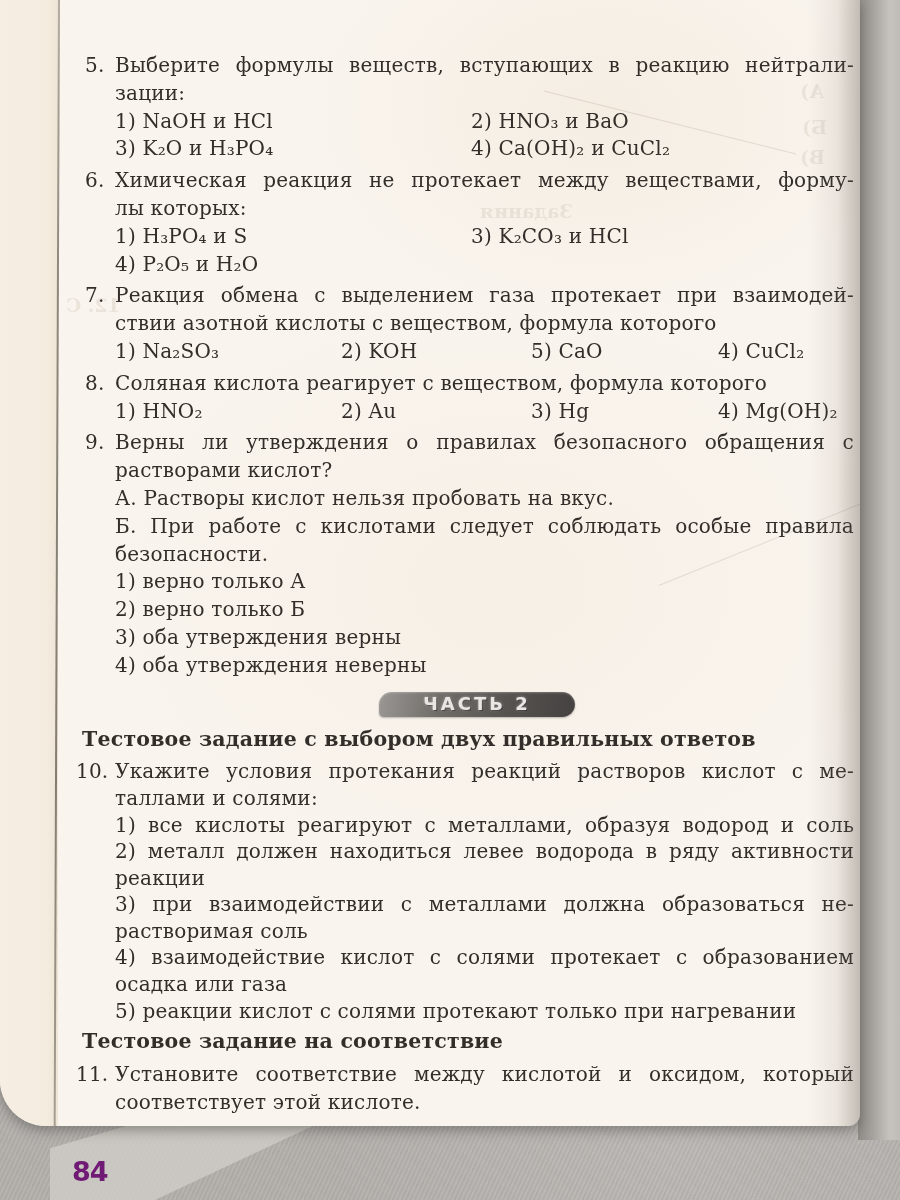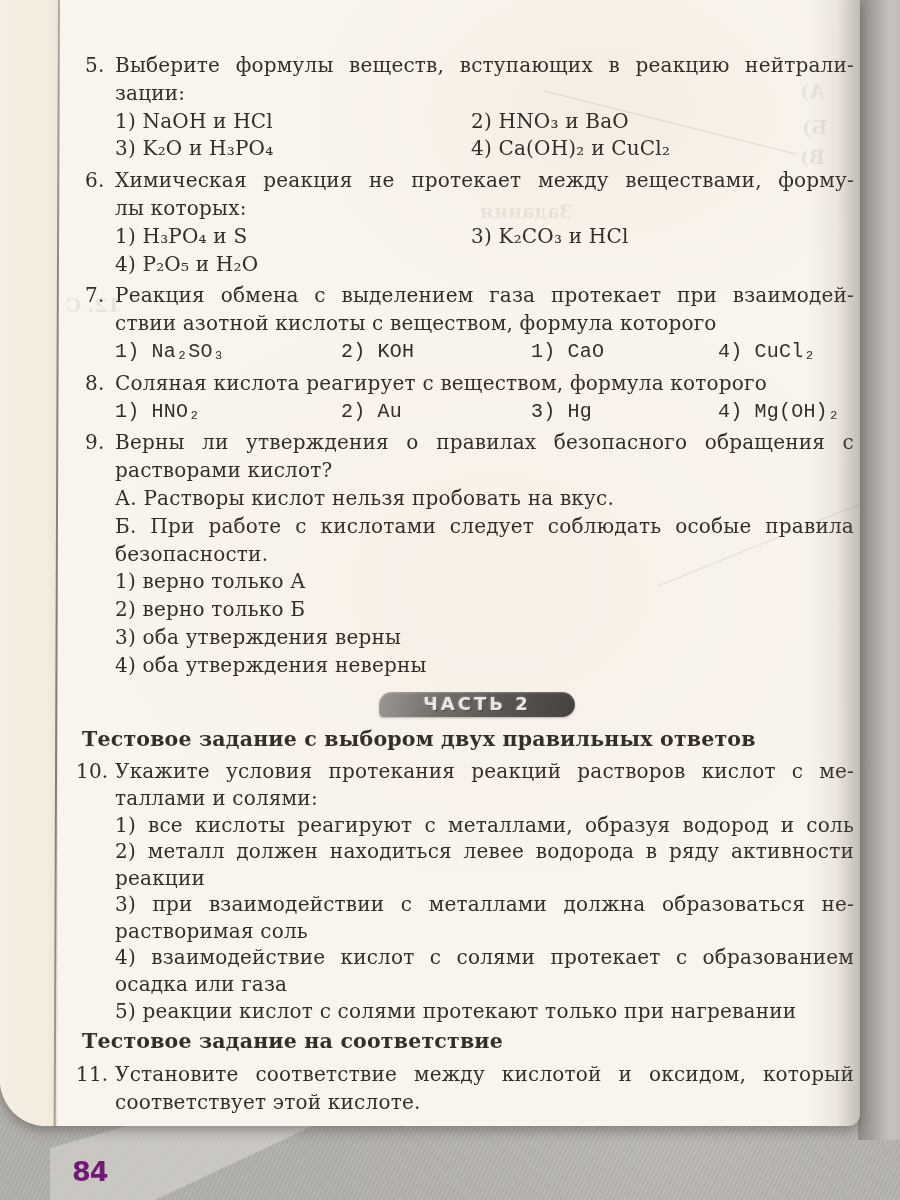--- a/index.html
+++ b/index.html
@@ -57,21 +57,21 @@
     position:absolute;left:82px;top:52px;width:772px;
     font-size:20px;line-height:27.8px;color:#332e29;
     letter-spacing:.2px;
   }
   .q{position:relative;padding-left:33px;margin:0 0 4px 0;}
   .qnum{position:absolute;left:3px;top:0;}
   .q.wide .qnum{left:-6px;}
   .line{text-align:left;}
   .j{text-align:justify;text-align-last:justify;}
   .opts2{display:grid;grid-template-columns:356px auto;}
-  .opts4{display:grid;grid-template-columns:226px 190px 187px auto;font-family:Liberation Mono, monospace;}
+  .opts4{display:grid;grid-template-columns:226px 190px 187px auto;}
   .heading{font-weight:bold;font-size:20.5px;margin:0 0 5px 0;letter-spacing:.2px;}
   .heading.second{margin-top:3px;}
   .q-compact{line-height:26.6px;}
   
   .part-pill{
     width:196px;height:25px;margin:12px 0 9px 297px;
     background:linear-gradient(100deg,#9b9794 0%,#716d69 30%,#575350 65%,#454140 100%);
     border-radius:15px 15px 15px 5px;
     display:flex;align-items:center;justify-content:center;
     box-shadow:inset 0 1px 2px rgba(255,255,255,0.25), 0 1px 2px rgba(0,0,0,0.25);
@@ -141,21 +141,21 @@
       </div>
     </section>
 
     <section class="q">
       <span class="qnum">7.</span>
       <div class="line j">Реакция обмена с выделением газа протекает при взаимодей-</div>
       <div class="line">ствии азотной кислоты с веществом, формула которого</div>
       <div class="opts4">
         <span>1) Na₂SO₃</span>
         <span>2) KOH</span>
-        <span>1) CaO</span>
+        <span>5) CaO</span>
         <span>4) CuCl₂</span>
       </div>
     </section>
 
     <section class="q">
       <span class="qnum">8.</span>
       <div class="line">Соляная кислота реагирует с веществом, формула которого</div>
       <div class="opts4">
         <span>1) HNO₂</span>
         <span>2) Au</span>

